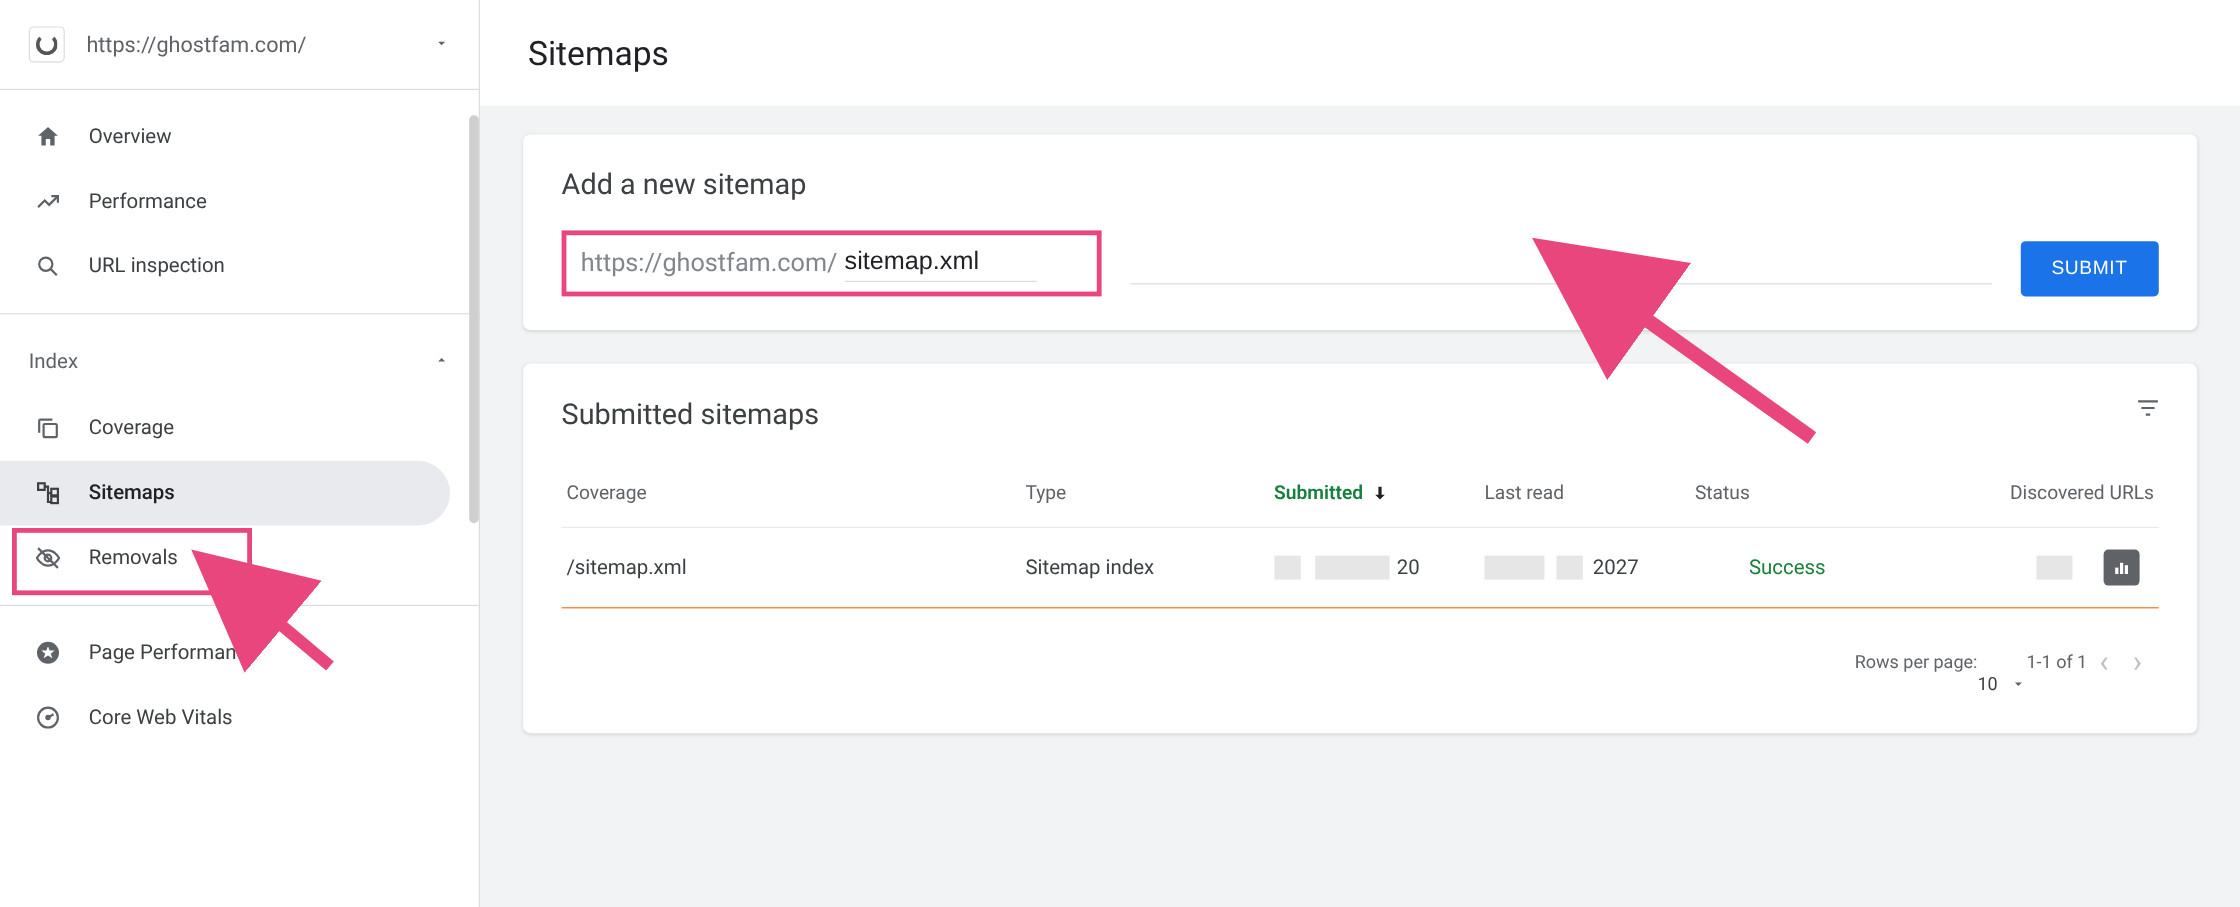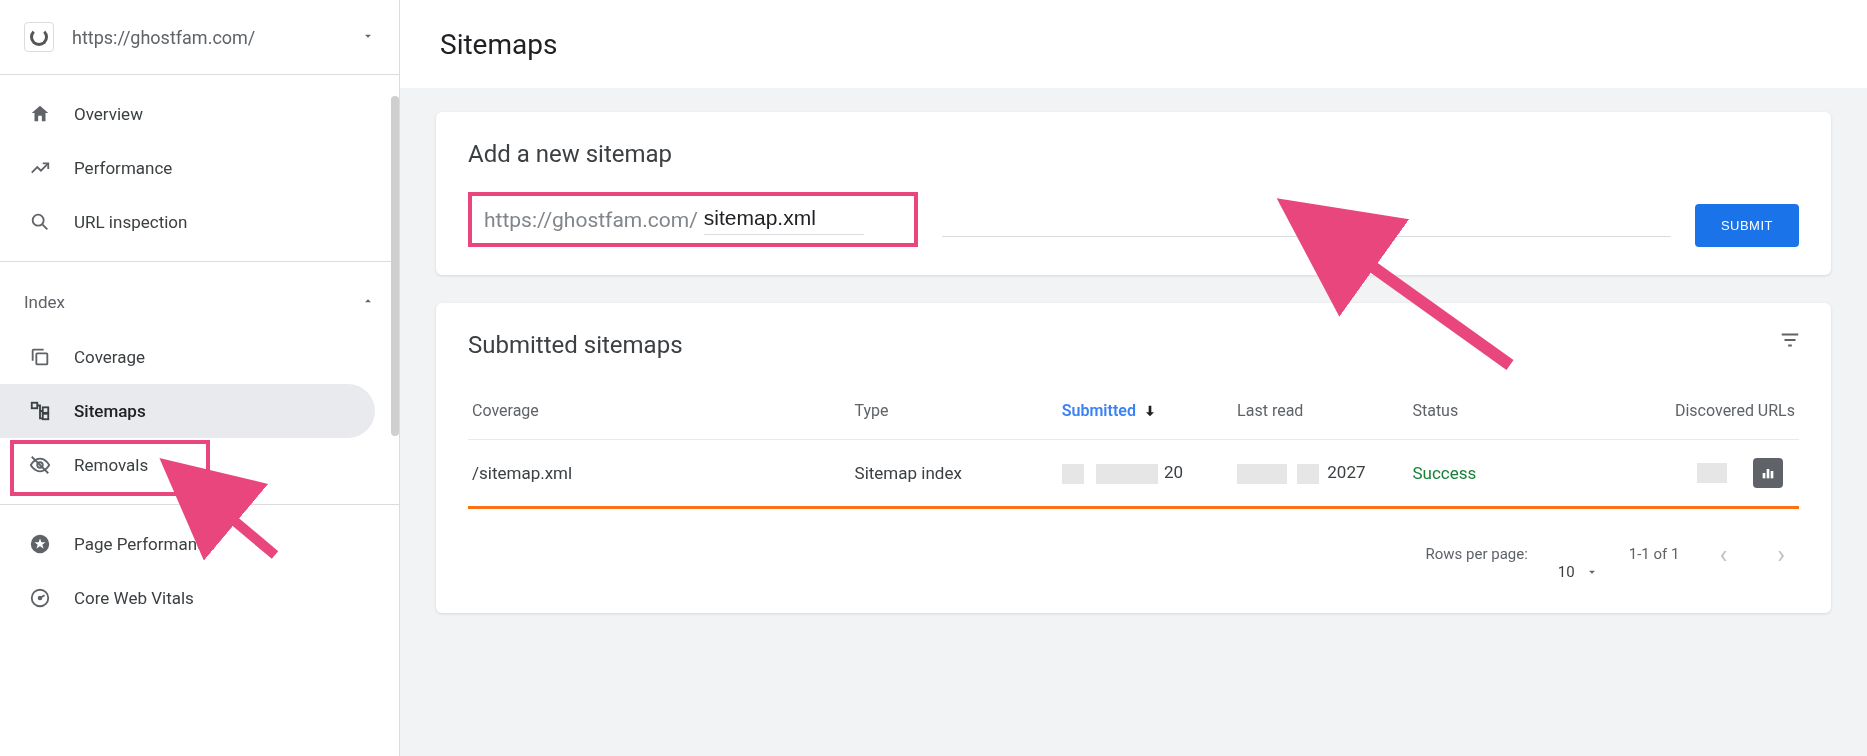--- a/index.html
+++ b/index.html
@@ -126,21 +126,21 @@
   }
   .input-underline {
     flex: 1;
     border-bottom: 1px solid #dadce0;
     height: 0;
     margin-bottom: 10px;
   }
   .submit-btn {
     background: #1a73e8; color: #fff;
     border: none; border-radius: 4px;
-    font-size: 13px; font-weight: 500;
+    font-size: 16px; font-weight: 500;
     padding: 14px 26px;
     cursor: pointer;
     letter-spacing: .5px;
   }
 
   
   .arrow {
     position: absolute;
     pointer-events: none;
   }
@@ -160,41 +160,41 @@
   .table-header-row, .table-row {
     display: grid;
     grid-template-columns: 2.4fr 1.3fr 1.1fr 1.1fr 1.2fr 1.2fr;
     align-items: center;
     padding: 18px 4px;
   }
   .table-header-row {
     color: #5f6368; font-size: 16px;
     border-bottom: 1px solid transparent;
   }
-  .table-header-row .sortable { font-weight: 600; color: #3b82f6; display:flex; align-items:center; gap:6px;}
+  .table-header-row .sortable { font-weight: 600; color: #15803d; display:flex; align-items:center; gap:6px;}
   .table-row {
     font-size: 17px; color: #3c4043;
     border-top: 1px solid #e8eaed;
   }
-  .status-success { color: #188038; }
+  .status-success { color: #188038; margin-left: 45px; }
   .redact { display:inline-block; background:#e6e6e6; height:20px; vertical-align:middle; }
   .redact.sm { width: 22px; margin-right: 8px; }
   .redact.md { width: 62px; margin-right: 6px; }
   .disc-cell { text-align: right; padding-right: 12px; display:flex; justify-content:flex-end; align-items:center; gap:18px;}
   .chart-btn {
     width: 30px; height: 30px; background:#5f6368; border-radius:4px;
     display:flex; align-items:center; justify-content:center;
   }
   .chart-btn svg { fill: #fff; }
 
   .filter-icon-wrap { position:absolute; top: 26px; right: 30px; color:#5f6368; cursor:pointer;}
   .pagination {
-    display:flex; justify-content:flex-end; align-items:center; gap: 30px;
+    display:flex; justify-content:flex-end; align-items:center; 
     color:#5f6368; font-size:15px; padding: 18px 4px 4px;
-    border-top: 3px solid #f97316;
+    border-top: 1px solid #f97316;
   }
   .rows-select { display:flex; align-items:center; gap:10px; color:#3c4043;margin-top:36px; }
   .page-btn { color:#bdc1c6; padding:6px 10px; cursor:pointer; font-size:26px; line-height:1; }
 
   .chev { display:inline-block; transform: rotate(0); }
 </style>
 </head>
 <body>
 
 <aside class="sidebar">

